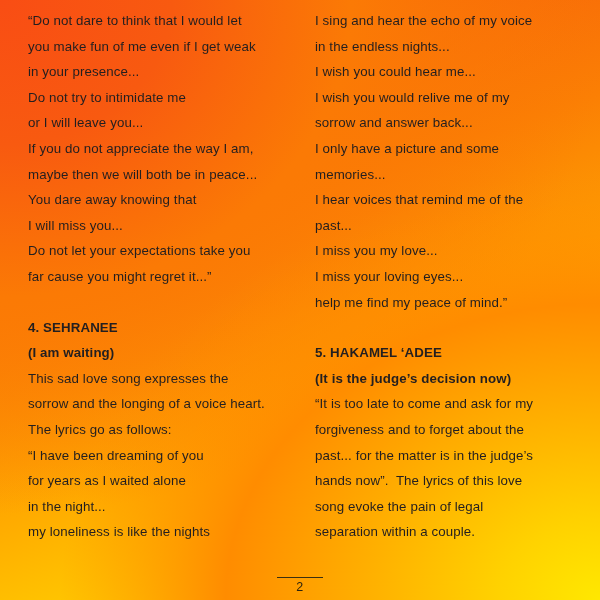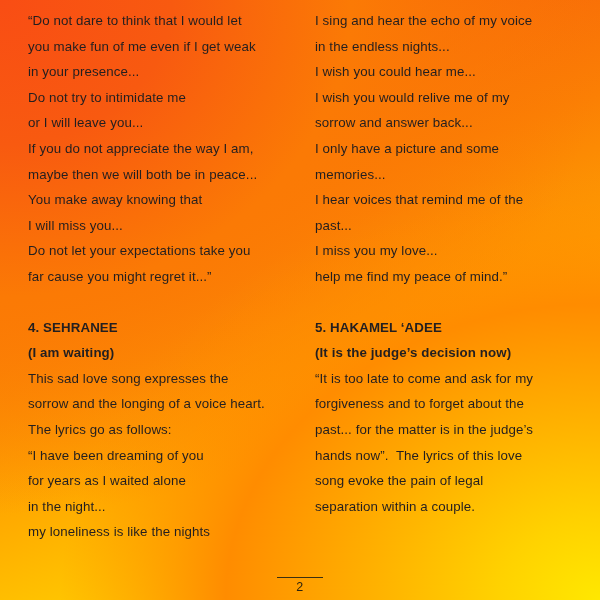--- a/index.html
+++ b/index.html
@@ -77,21 +77,21 @@
 
   <div class="cols">
     <div class="col">
         <div class="line">“Do not dare to think that I would let</div>
         <div class="line">you make fun of me even if I get weak</div>
         <div class="line">in your presence...</div>
         <div class="line">Do not try to intimidate me</div>
         <div class="line">or I will leave you...</div>
         <div class="line">If you do not appreciate the way I am,</div>
         <div class="line">maybe then we will both be in peace...</div>
-        <div class="line">You make away knowing that</div>
+        <div class="line">You dare away knowing that</div>
         <div class="line">I will miss you...</div>
         <div class="line">Do not let your expectations take you</div>
         <div class="line">far cause you might regret it...”</div>
         <div class="spacer"></div>
         <div class="line bold">4. SEHRANEE</div>
         <div class="line bold">(I am waiting)</div>
         <div class="line">This sad love song expresses the</div>
         <div class="line">sorrow and the longing of a voice heart.</div>
         <div class="line">The lyrics go as follows:</div>
         <div class="line">“I have been dreaming of you</div>
@@ -103,20 +103,21 @@
         <div class="line">I sing and hear the echo of my voice</div>
         <div class="line">in the endless nights...</div>
         <div class="line">I wish you could hear me...</div>
         <div class="line">I wish you would relive me of my</div>
         <div class="line">sorrow and answer back...</div>
         <div class="line">I only have a picture and some</div>
         <div class="line">memories...</div>
         <div class="line">I hear voices that remind me of the</div>
         <div class="line">past...</div>
         <div class="line">I miss you my love...</div>
+        <div class="line">I miss your loving eyes...</div>
         <div class="line">help me find my peace of mind.”</div>
         <div class="spacer"></div>
         <div class="line bold">5. HAKAMEL ‘ADEE</div>
         <div class="line bold">(It is the judge’s decision now)</div>
         <div class="line">“It is too late to come and ask for my</div>
         <div class="line">forgiveness and to forget about the</div>
         <div class="line">past... for the matter is in the judge’s</div>
         <div class="line">hands now”.  The lyrics of this love</div>
         <div class="line">song evoke the pain of legal</div>
         <div class="line">separation within a couple.</div>

